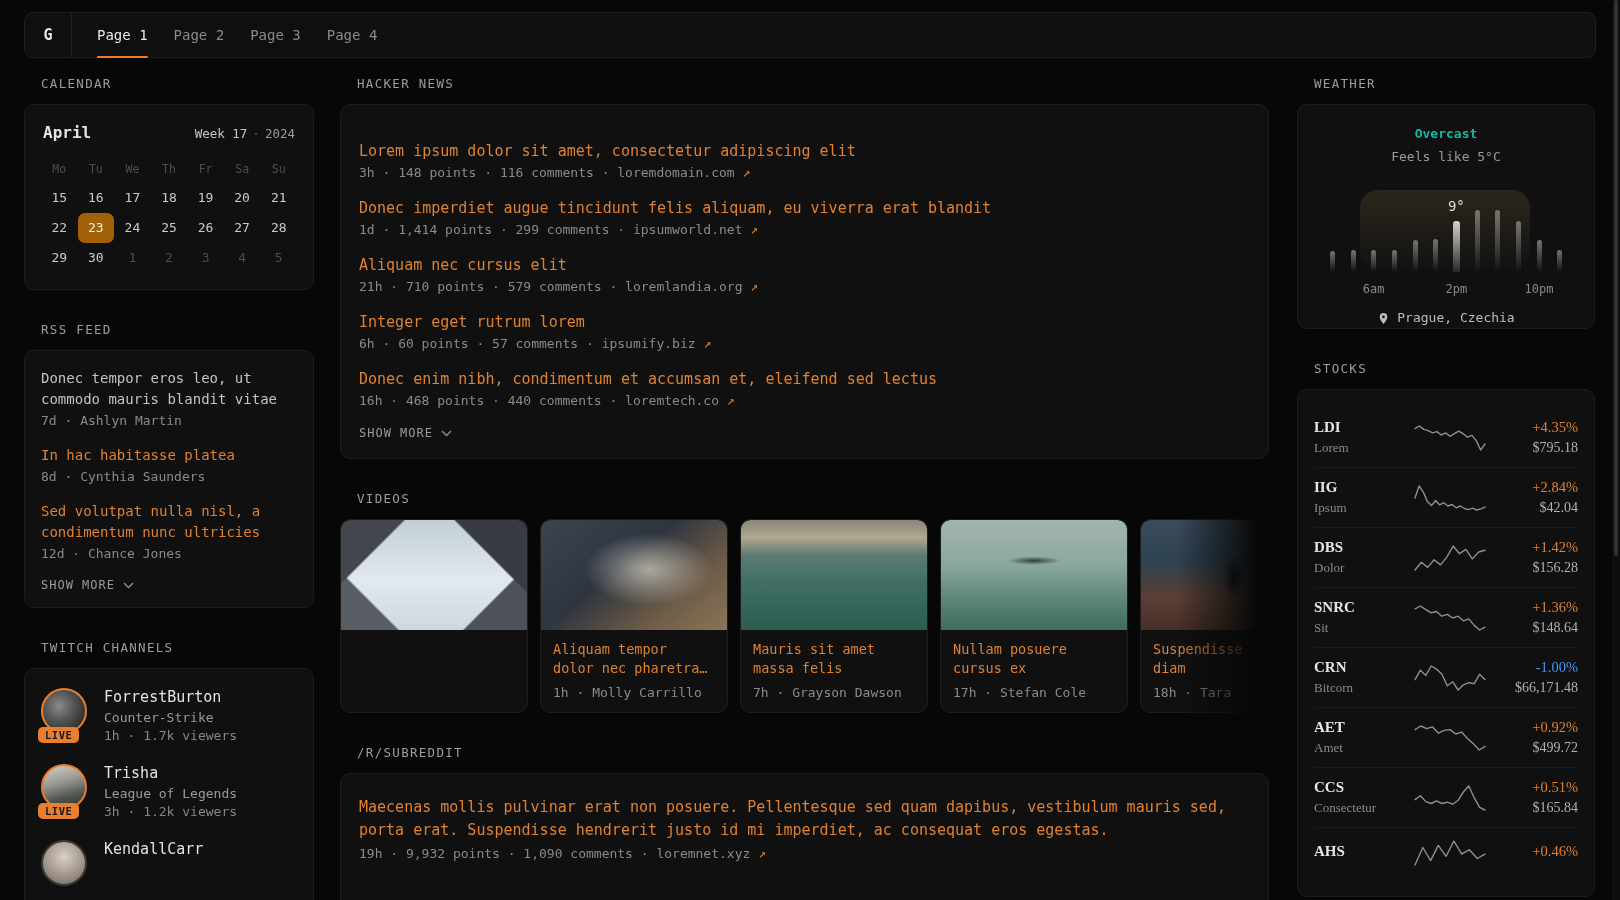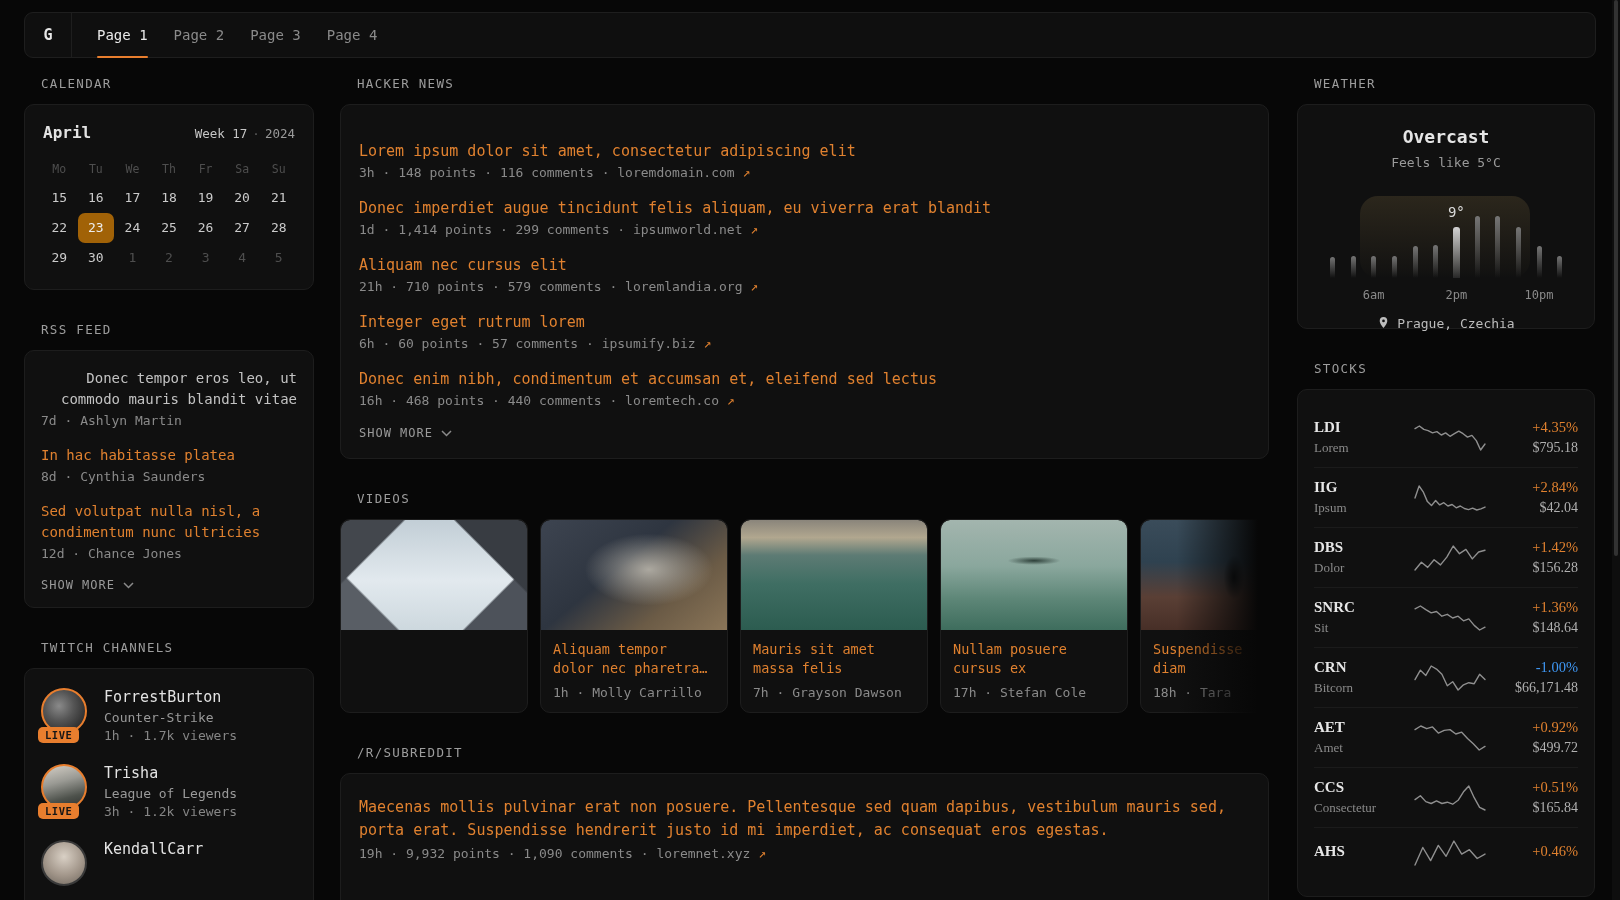--- a/index.html
+++ b/index.html
@@ -38,21 +38,21 @@
   .cal-grid{display:grid;grid-template-columns:repeat(7,1fr);margin-top:13px;text-align:center;}
   .cal-wd{font-size:11.5px;color:#4e4e4e;padding:7px 0;}
   .cal-day{font-size:13px;color:#cbcbcb;padding:7px 0;border-radius:7px;line-height:16px;}
   .cal-day.muted{color:#4e4e4e;}
   .cal-day.selected{background:#a16207;color:#ededed;}
 
   
   .rss{padding:17px 16px 15px 16px;}
   .rss-item{margin-bottom:17px;}
   .rss-title{font-size:14px;line-height:21px;color:#e0812f;cursor:pointer;}
-  .rss-title.read{color:#c3c3c3;text-align:right;}
+  .rss-title.read{color:#c3c3c3;}
   .rss-meta{font-size:13px;color:#8a8a8a;margin-top:3px;}
   .show-more{display:flex;align-items:center;gap:8px;font-size:12px;color:#9a9a9a;
     letter-spacing:1px;cursor:pointer;margin-top:2px;}
 
   
   .tw{padding:19px 16px;height:260px;}
   .tw-row{display:flex;gap:17px;margin-bottom:21px;align-items:flex-start;}
   .tw-avatar-wrap{position:relative;width:46px;height:46px;flex:none;}
   .tw-avatar{width:46px;height:46px;border-radius:50%;border:2px solid #e87e2e;}
   .tw-avatar.offline{border-color:#3a3a3a;}
@@ -98,33 +98,33 @@
   .thumb-5{background:
     radial-gradient(ellipse 16px 34px at 50% 52%,rgba(10,13,15,.95) 0%,rgba(10,13,15,0) 65%),
     linear-gradient(180deg,#3a4c5a 0%,#2f4250 38%,#5a3f35 70%,#472f27 100%);}
   .video-body{padding:10px 12px 12px 12px;}
   .video-title{font-size:13.5px;line-height:19px;color:#e0812f;}
   .video-title.w-narrow{max-width:12ch;}
   .video-meta{font-size:13px;color:#8a8a8a;margin-top:7px;}
 
   
   .wx{padding:18px 16px 18px 16px;height:225px;}
-  .wx-cond{font-size:18px;color:#e5e5e5;text-align:center;margin-top:3px;font-weight:600;}
+  .wx-cond{font-size:13px;color:#14b8a6;text-align:center;margin-top:3px;font-weight:600;}
   .wx-feels{font-size:13px;color:#9a9a9a;text-align:center;margin-top:8px;}
   .w-chart{position:relative;height:86px;margin:22px 8px 0 8px;}
   .w-highlight{position:absolute;left:15.5%;width:68.5%;top:4px;bottom:0;border-radius:18px;
     background:linear-gradient(180deg,rgba(66,57,38,.55) 0%,rgba(66,57,38,.08) 90%,rgba(66,57,38,0) 100%);}
   .w-cols{position:absolute;left:0;right:0;top:0;bottom:0;display:flex;}
   .w-col{flex:1;position:relative;display:flex;align-items:flex-end;justify-content:center;}
   .w-bar{width:5px;border-radius:3px 3px 0 0;
     background:linear-gradient(180deg,#757575 0%,rgba(117,117,117,0) 100%);}
   .w-bar.current{width:7px;background:linear-gradient(180deg,#d2d2d2 0%,rgba(210,210,210,.12) 100%);}
   .w-temp{position:absolute;left:50%;transform:translateX(-50%);color:#dcdcdc;font-size:14px;}
   .w-time{position:absolute;bottom:-24px;left:50%;transform:translateX(-50%);font-size:12px;color:#8a8a8a;}
-  .wx-loc{display:flex;justify-content:center;align-items:flex-start;gap:7px;margin-top:38px;
+  .wx-loc{display:flex;justify-content:center;align-items:flex-end;gap:7px;margin-top:38px;
     font-size:13px;color:#bdbdbd;}
 
   
   .stocks{padding:18px 16px;font-family:Liberation Serif, serif;}
   .stock-row{display:flex;align-items:center;padding:11px 0;border-top:1px solid #1b1b1b;cursor:pointer;}
   .stock-row:first-child{border-top:none;}
   .stock-left{width:106px;}
   .stock-sym{font-size:15px;font-weight:700;color:#e6e6e6;}
   .stock-name{font-size:13px;color:#8a8a8a;margin-top:4px;}
   .stock-mid{flex:1;display:flex;justify-content:center;}

